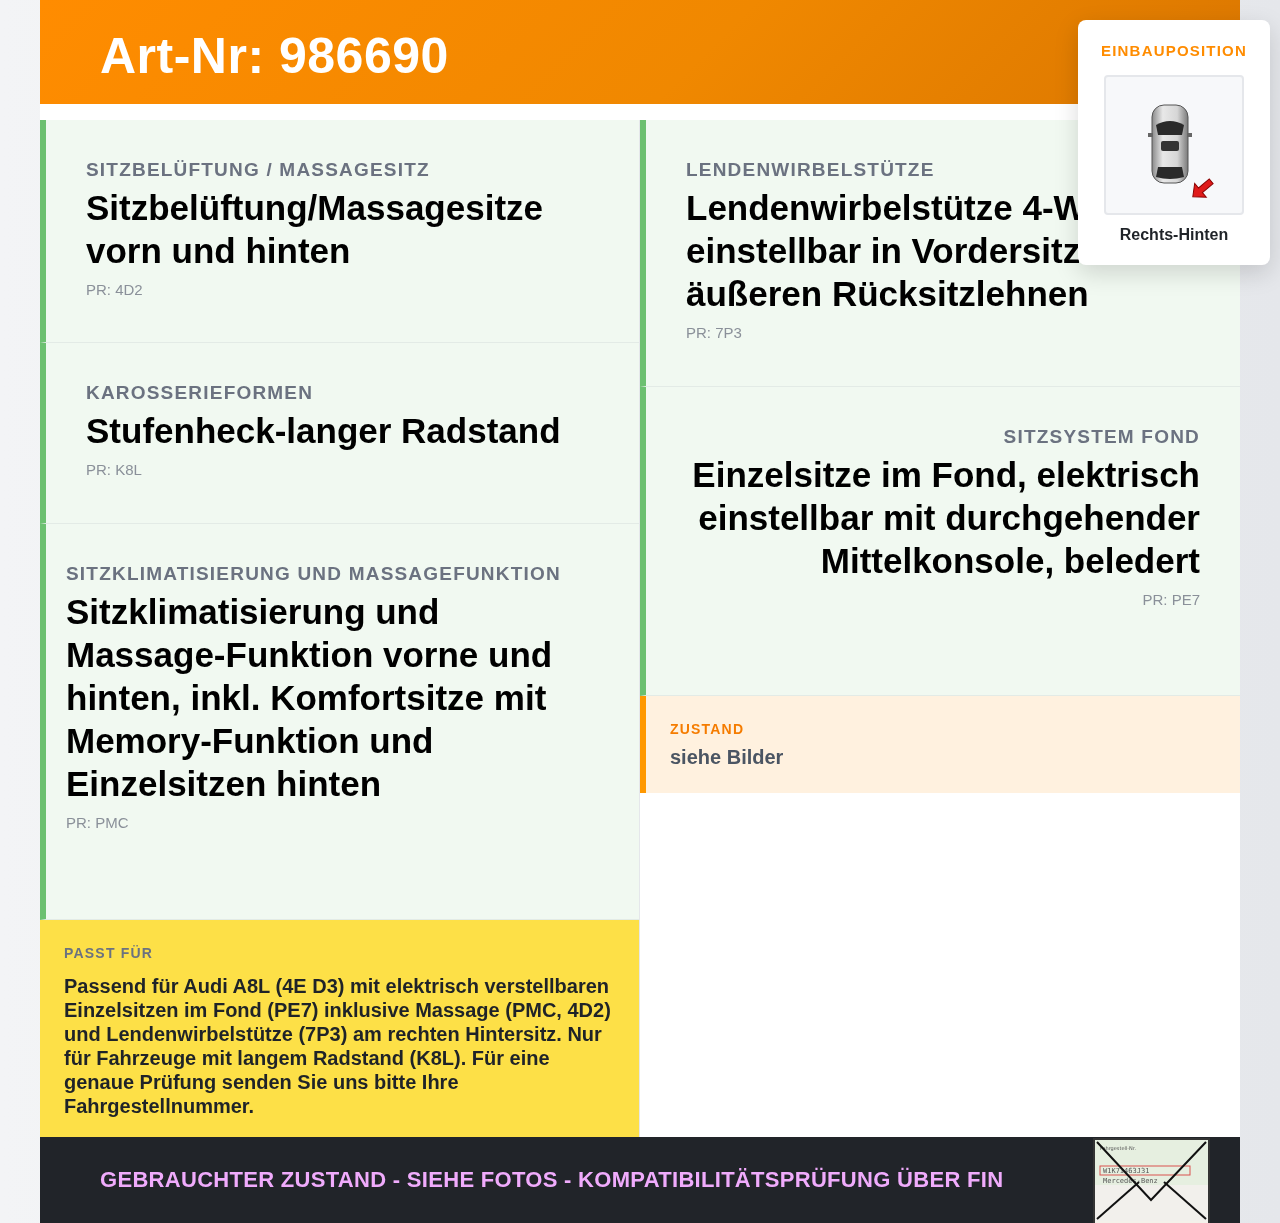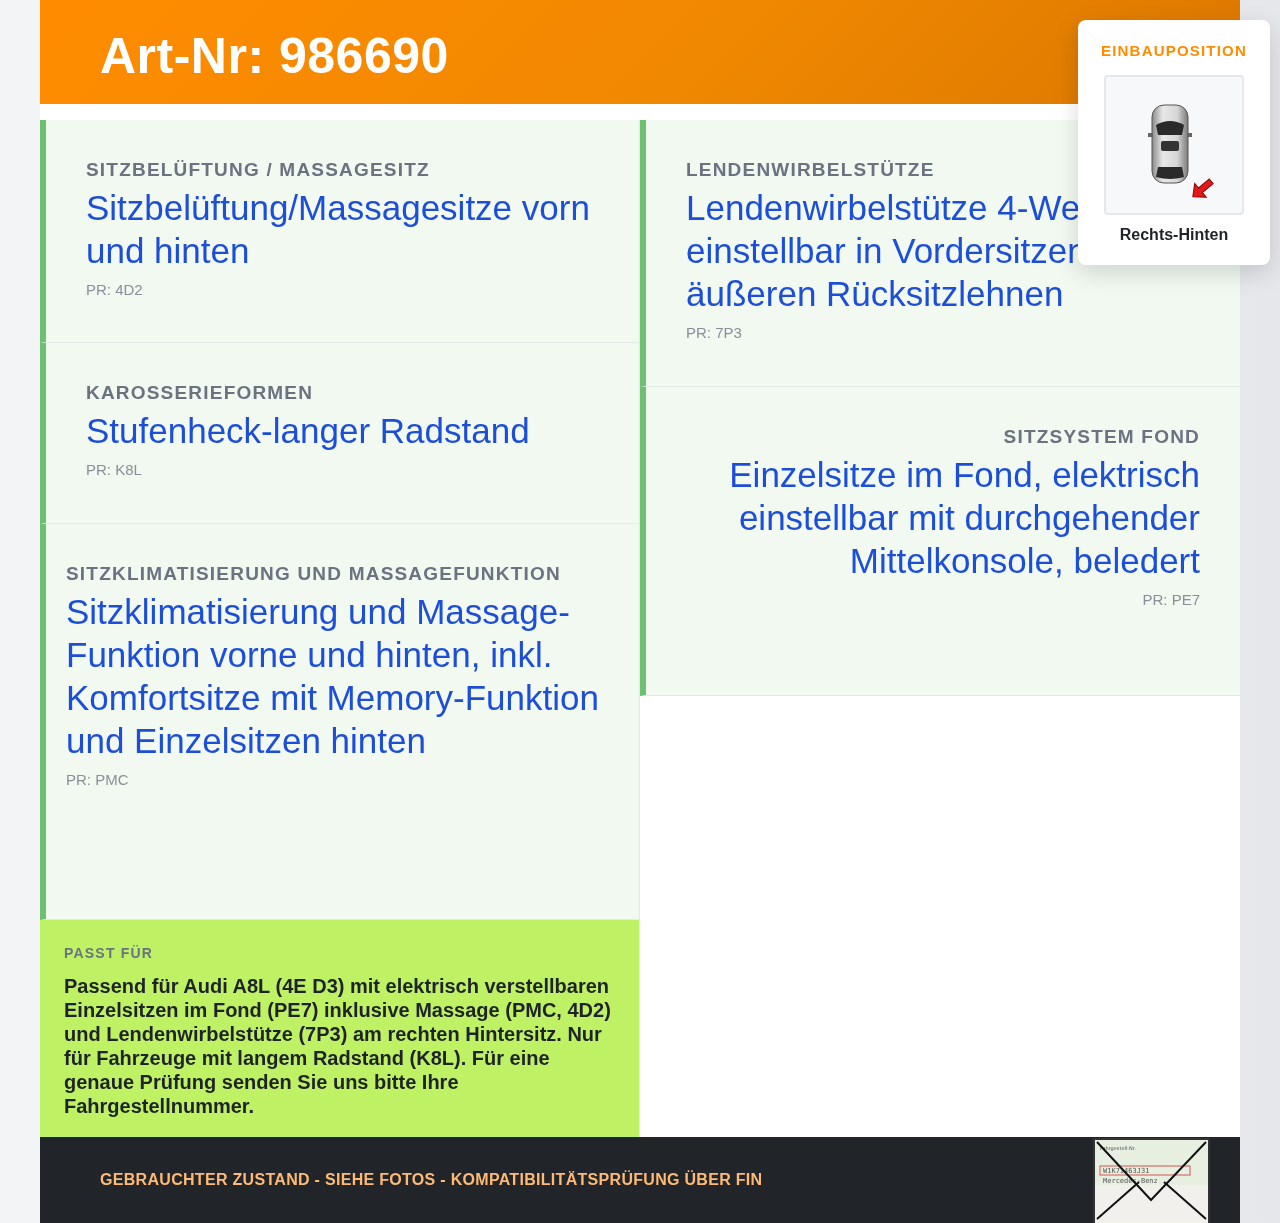--- a/index.html
+++ b/index.html
@@ -31,53 +31,53 @@
     position: relative; background: #f1f9f1;
     border-left: 6px solid #6cc070;
     border-bottom: 1px solid #e3ebe6;
     padding: 40px 40px 0 40px;
   }
   .card-cat {
     color: #6b7280; font-size: 19px; font-weight: 700; letter-spacing: 1.2px;
     text-transform: uppercase; line-height: 20px;
   }
   .card-title {
-    color: #1d4ed8; font-size: 35px; font-weight: 400; line-height: 43px;
+    color: #000000; font-size: 35px; font-weight: 700; line-height: 43px;
     margin-top: 6px;
   }
   .card-pr {
     color: #8a9099; font-size: 15px; line-height: 20px; margin-top: 8px;
   }
   .zustand {
     position: relative; background: #fff1df; border-left: 6px solid #ff9800;
     height: 97px; padding: 24px 24px 0 24px;
   }
   .zustand-label {
     color: #f57c00; font-size: 14px; font-weight: 700; letter-spacing: 1.2px; line-height: 18px;
   }
   .zustand-value {
     color: #4b5563; font-size: 20px; font-weight: 700; line-height: 26px; margin-top: 6px;
   }
   .passt {
     position: absolute; left: 0; top: 800px; width: 599px; height: 217px;
-    padding: 24px 24px 8px 24px; background: #bef264;
+    padding: 24px 24px 8px 24px; background: #fde047;
   }
   .passt-label {
     color: #6b7280; font-size: 14px; font-weight: 700; letter-spacing: 1.2px; line-height: 18px;
   }
   .passt-text {
     color: #1f2328; font-size: 20px; font-weight: 700; line-height: 24px; margin-top: 12px;
   }
   .footer {
     position: absolute; left: 0; top: 1137px; width: 1200px; height: 86px;
     background: #212429;
   }
   .footer-text {
-    position: absolute; left: 60px; top: 30px; color: #fdba74;
-    font-size: 16px; font-weight: 700; letter-spacing: 0.3px; line-height: 26px;
+    position: absolute; left: 60px; top: 30px; color: #f0abfc;
+    font-size: 22px; font-weight: 700; letter-spacing: 0.3px; line-height: 26px;
   }
   .fin-thumb {
     position: absolute; left: 1053px; top: 1px; width: 117px; height: 104px;
     background: #f4f1ea; border: 2px solid #333;
     overflow: hidden;
   }
   .position-card {
     position: absolute; left: 1038px; top: 20px; width: 192px; height: 245px;
     background: #ffffff; border-radius: 8px;
     box-shadow: 0 8px 24px rgba(0,0,0,0.15);
@@ -134,20 +134,24 @@
       <div class="card" style="height:267px;">
         <div class="card-cat">LENDENWIRBELSTÜTZE</div>
         <div class="card-title">Lendenwirbelstütze 4-Wege einstellbar in Vordersitzen und äußeren Rücksitzlehnen</div>
         <div class="card-pr">PR: 7P3</div>
       </div>
       <div class="card" style="height:309px;text-align:right;">
         <div class="card-cat">SITZSYSTEM FOND</div>
         <div class="card-title">Einzelsitze im Fond, elektrisch einstellbar mit durchgehender Mittelkonsole, beledert</div>
         <div class="card-pr">PR: PE7</div>
       </div>
+      <div class="zustand">
+        <div class="zustand-label">ZUSTAND</div>
+        <div class="zustand-value">siehe Bilder</div>
+      </div>
     </div>
   </div>
 
   <div class="footer">
     <div class="footer-text">GEBRAUCHTER ZUSTAND - SIEHE FOTOS - KOMPATIBILITÄTSPRÜFUNG ÜBER FIN</div>
     <div class="fin-thumb">
       <svg width="113" height="81" viewBox="0 0 113 81">
         <rect x="0" y="0" width="113" height="45" fill="#e6efe0"></rect>
         <text x="5" y="10" font-size="5" fill="#555" font-family="DejaVu Sans, sans-serif">Fahrgestell-Nr.</text>
         <rect x="5" y="26" width="90" height="9" fill="none" stroke="#d9534f" stroke-width="1"></rect>

